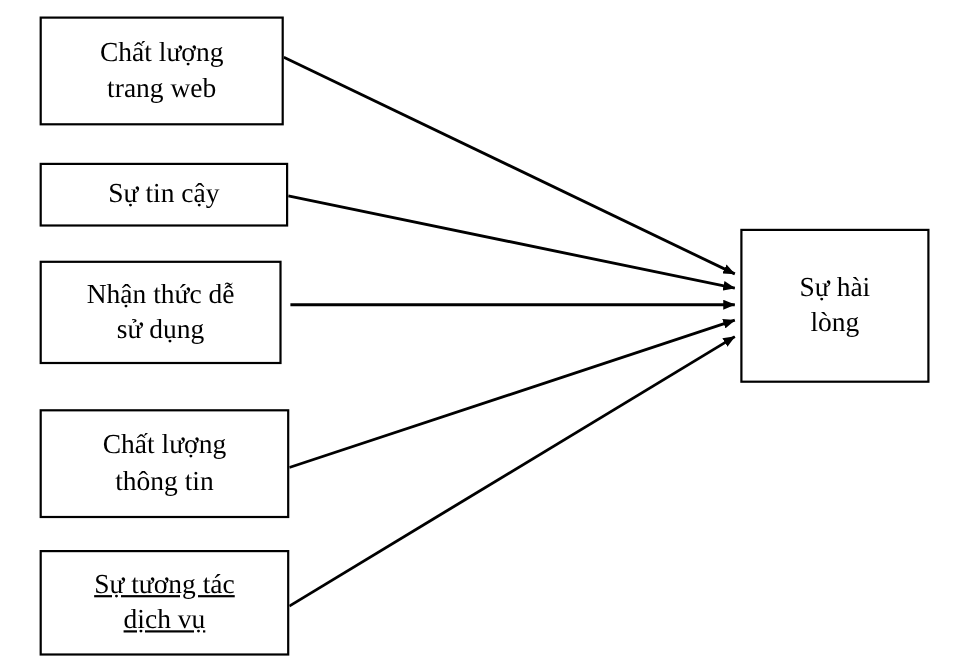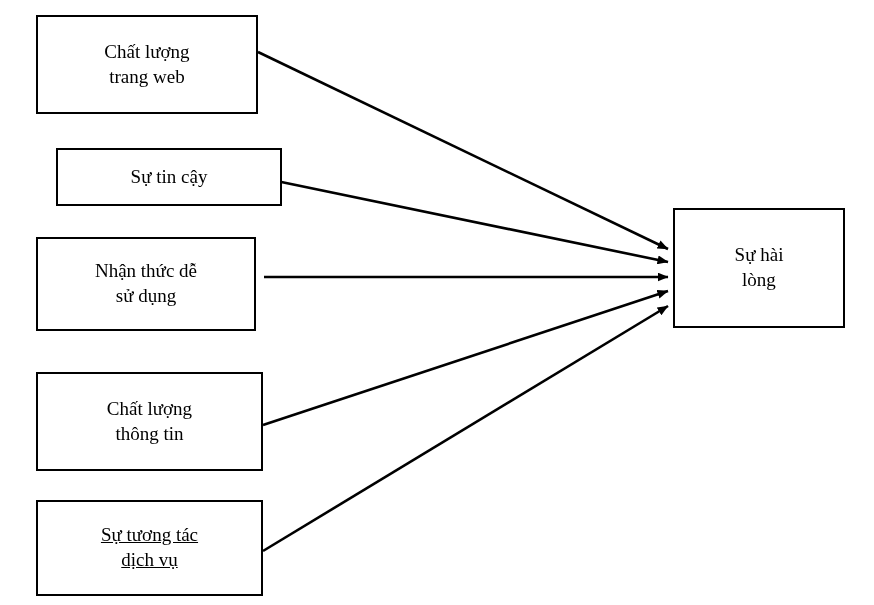--- a/index.html
+++ b/index.html
@@ -32,34 +32,34 @@
     border: 2px solid #000000;
     background: #ffffff;
     display: flex;
     align-items: center;
     justify-content: center;
     text-align: center;
     z-index: 2;
   }
   .node-label {
     font-family: "Liberation Serif", "DejaVu Serif", serif;
-    font-size: 19px;
+    font-size: 25px;
     line-height: 1.30;
     color: #000000;
     white-space: pre-line;
     padding: 0 4px;
   }
   
   #node-website-quality   { left: 36px;  top: 15px;  width: 222px; height: 99px; }
-  #node-trust             { left: 36px;  top: 148px; width: 226px; height: 58px; margin-left: 20px; }
+  #node-trust             { left: 36px;  top: 148px; width: 226px; height: 58px; }
   #node-ease-of-use       { left: 36px;  top: 237px; width: 220px; height: 94px; }
   #node-info-quality      { left: 36px;  top: 372px; width: 227px; height: 99px; }
   #node-service-inter     { left: 36px;  top: 500px; width: 227px; height: 96px; text-decoration: underline; }
   
-  #node-satisfaction      { left: 673px; top: 208px; width: 172px; height: 120px; }
+  #node-satisfaction      { left: 673px; top: 208px; width: 172px; height: 140px; }
 </style>
 </head>
 <body>
 
 <div id="diagram-canvas">
 
   <svg id="edge-layer" viewBox="0 0 874 605" width="874" height="605" aria-hidden="true">
     <defs>
       <marker id="arrowhead" markerWidth="11" markerHeight="9" refX="10.5" refY="4.5" orient="auto" markerUnits="userSpaceOnUse">
         <path d="M0,0 L11,4.5 L0,9 Z" fill="#000000"></path>

